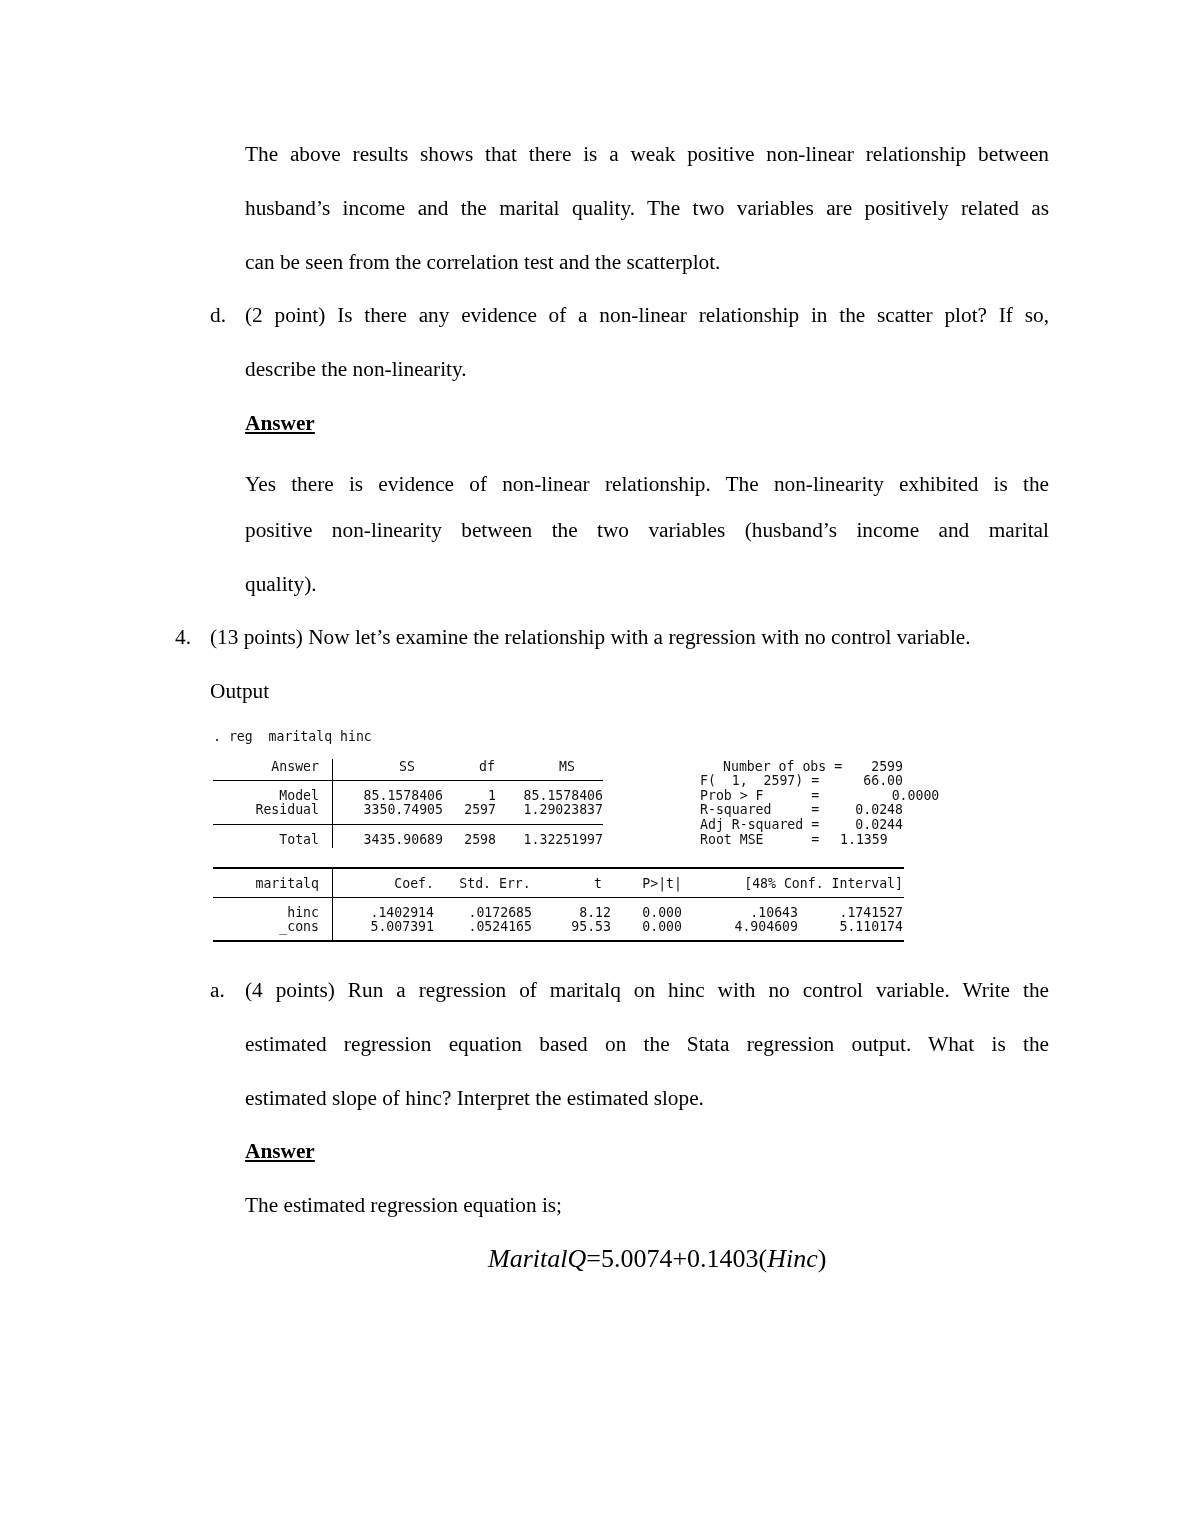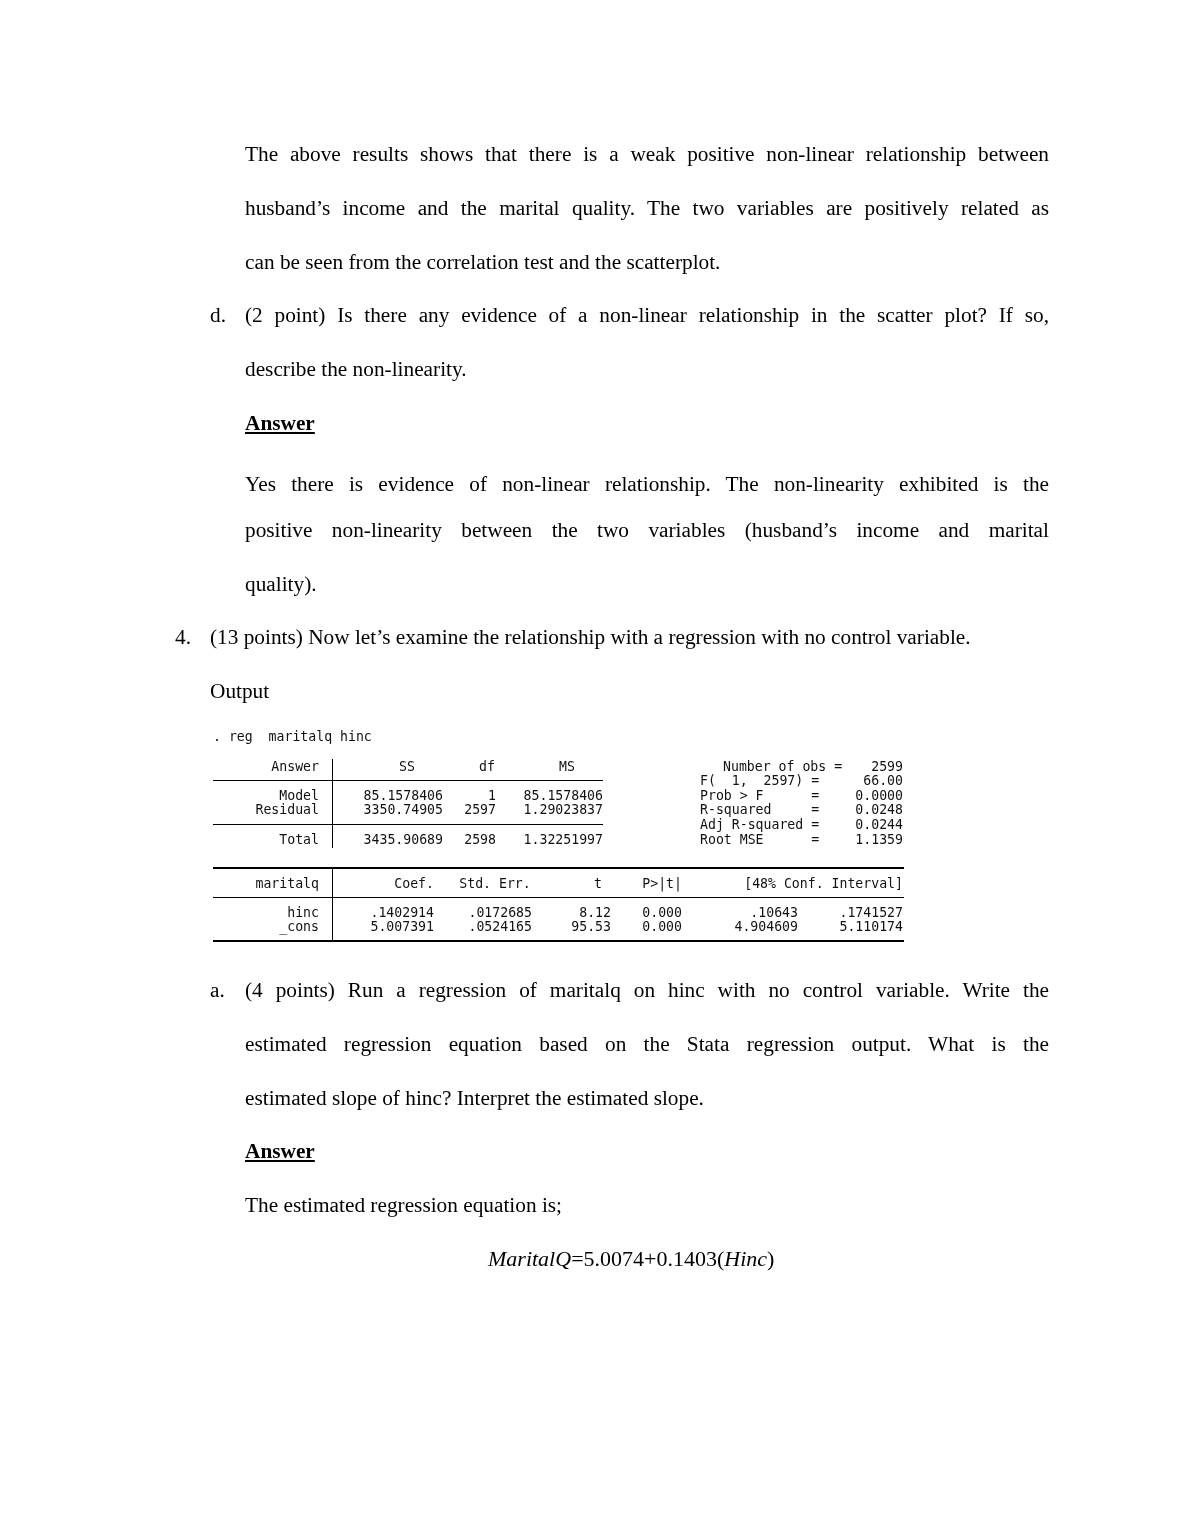--- a/index.html
+++ b/index.html
@@ -7,21 +7,21 @@
          font-family: "Liberation Serif", serif; color: #000; }
   .p { position: absolute; font-size: 21.3px; line-height: 24px; white-space: nowrap; }
   .just { text-align: justify; text-align-last: justify; white-space: normal; }
   .marker { position: absolute; font-size: 21.3px; line-height: 24px; }
   .heading { font-weight: bold; text-decoration: underline; }
   .mono { position: absolute; font-family: "DejaVu Sans Mono", monospace; font-size: 13.2px;
           line-height: 14.5px; white-space: pre; color: #111; }
   .hline { position: absolute; height: 0; border-top: 1px solid #000; }
   .hline.thick { border-top: 2px solid #000; }
   .vline { position: absolute; width: 0; border-left: 1px solid #000; }
-  .eq { position: absolute; font-size: 22px; line-height: 26px; white-space: nowrap; text-align: right; }
+  .eq { position: absolute; font-size: 26px; line-height: 26px; white-space: nowrap; text-align: right; }
   .eq i { font-style: italic; }
 </style>
 </head>
 <body>
 
 <div class="p just" style="left:245px; top:142px; width:804px;">The above results shows that there is a weak positive non-linear relationship between</div>
 <div class="p just" style="left:245px; top:196px; width:804px;">husband’s income and the marital quality. The two variables are positively related as</div>
 <div class="p" style="left:245px; top:250px;">can be seen from the correlation test and the scatterplot.</div>
 
 <div class="marker" style="left:210px; top:303px;">d.</div>
@@ -71,27 +71,27 @@
 
     <div class="vline" style="left:332px; top:759px; height:89px;"></div>
   </div>
 
   <div>
     <div class="mono" style="left:700px; top:760px;padding-left:23px;">Number of obs =</div>
     <div class="mono" style="left:840px; top:760px; width:63px; text-align:right;">2599</div>
     <div class="mono" style="left:700px; top:774px;">F(  1,  2597) =</div>
     <div class="mono" style="left:840px; top:774px; width:63px; text-align:right;">66.00</div>
     <div class="mono" style="left:700px; top:789px;">Prob &gt; F      =</div>
-    <div class="mono" style="left:840px; top:789px; width:63px; text-align:right;">0.0000</div>
+    <div class="mono" style="left:884px; top:789px; width:63px; text-align:center;">0.0000</div>
     <div class="mono" style="left:700px; top:803px;">R-squared     =</div>
     <div class="mono" style="left:840px; top:803px; width:63px; text-align:right;">0.0248</div>
     <div class="mono" style="left:700px; top:818px;">Adj R-squared =</div>
     <div class="mono" style="left:840px; top:818px; width:63px; text-align:right;">0.0244</div>
     <div class="mono" style="left:700px; top:833px;">Root MSE      =</div>
-    <div class="mono" style="left:840px; top:833px; width:63px; text-align:right;">1.1359</div>
+    <div class="mono" style="left:840px; top:833px; width:63px; text-align:left;">1.1359</div>
   </div>
 
   <div>
     <div class="hline thick" style="left:213px; top:867px; width:691px;"></div>
 
     <div class="mono" style="left:213px; top:877px; width:106px; text-align:right;">maritalq</div>
     <div class="mono" style="left:350px; top:877px; width:84px; text-align:right;">Coef.</div>
     <div class="mono" style="left:450px; top:877px; width:90px; text-align:center;">Std. Err.</div>
     <div class="mono" style="left:550px; top:877px; width:52px; text-align:right;">t</div>
     <div class="mono" style="left:620px; top:877px; width:62px; text-align:right;">P&gt;|t|</div>

